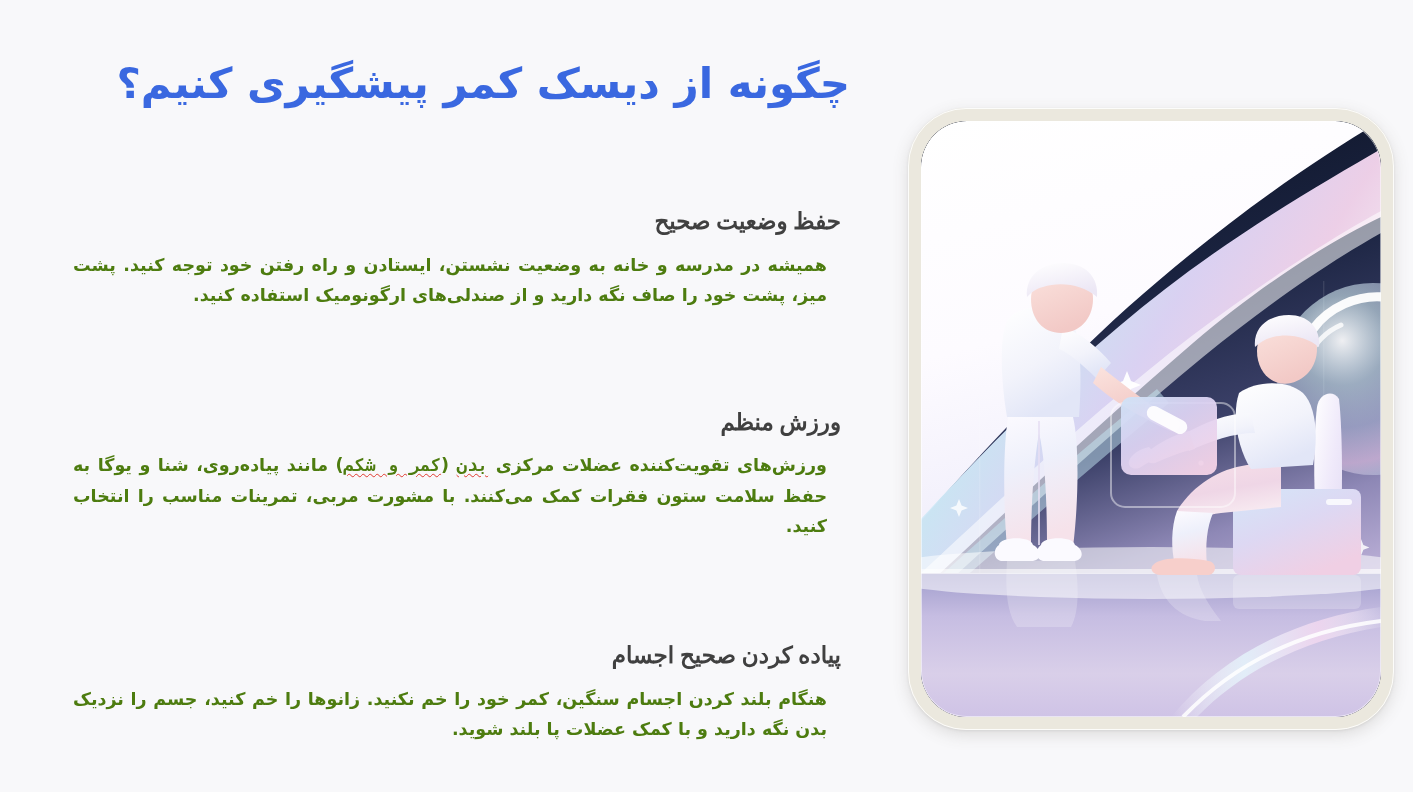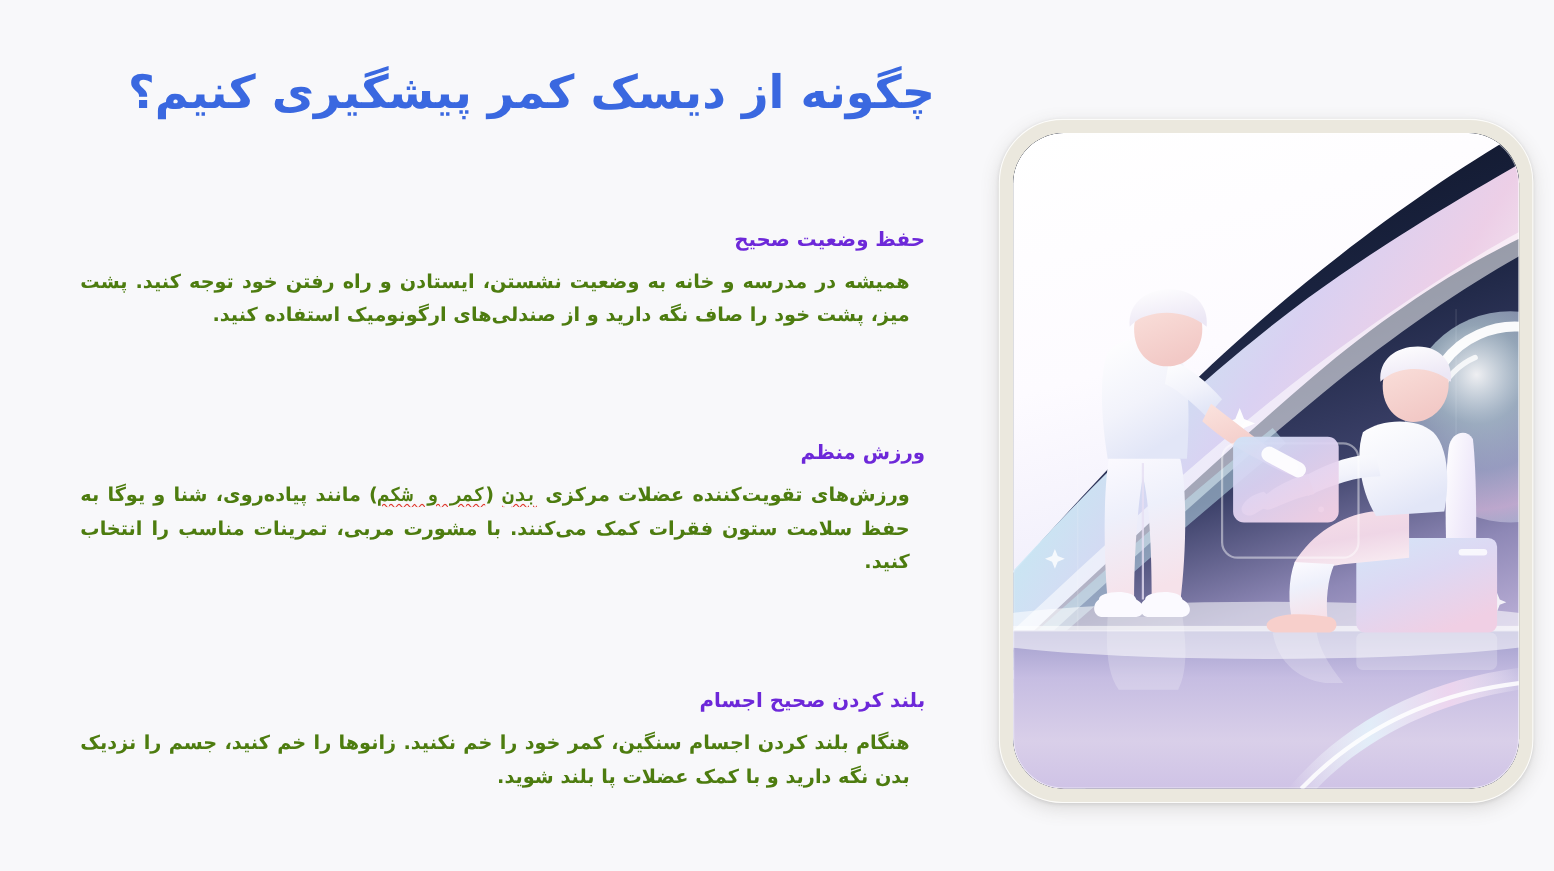--- a/index.html
+++ b/index.html
@@ -39,26 +39,27 @@
     width:790px;
     direction:rtl;
     text-align:right;
   }
 
   .section { margin-bottom:0; }
   .section-1 { margin-bottom:96px; }
   .section-2 { margin-bottom:98px; }
 
   .section-heading {
-    font-size:18px;
+    font-size:23px;
     font-weight:700;
-    color:#6d28d9;
+    color:#404040;
     line-height:1.5;
     margin:0 0 10px 0;
     padding-right:4px;
+    font-family:Liberation Serif, serif;
   }
 
   .section-body {
     font-size:17.5px;
     font-weight:700;
     color:#4d7c0f;
     line-height:1.72;
     text-align:justify;
     text-align-last:right;
     padding:0 18px 0 18px;
@@ -119,21 +120,21 @@
     </div>
 
     <div class="section section-2">
       <h2 class="section-heading">ورزش منظم</h2>
       <p class="section-body">
         <span>ورزش‌های تقویت‌کننده عضلات مرکزی </span><span class="misspell">بدن</span><span> (</span><span class="misspell">کمر و شکم</span><span>) مانند پیاده‌روی، شنا و یوگا به حفظ سلامت ستون فقرات کمک می‌کنند. با مشورت مربی، تمرینات مناسب را انتخاب کنید.</span>
       </p>
     </div>
 
     <div class="section section-3">
-      <h2 class="section-heading">بلند کردن صحیح اجسام</h2>
+      <h2 class="section-heading">پیاده کردن صحیح اجسام</h2>
       <p class="section-body">
         <span>هنگام بلند کردن اجسام سنگین، کمر خود را خم نکنید. زانوها را خم کنید، جسم را نزدیک بدن نگه دارید و با کمک عضلات پا بلند شوید.</span>
       </p>
     </div>
 
   </div>
 
   <div class="figure-frame">
     <div class="figure-inner">
       <div class="illus">

